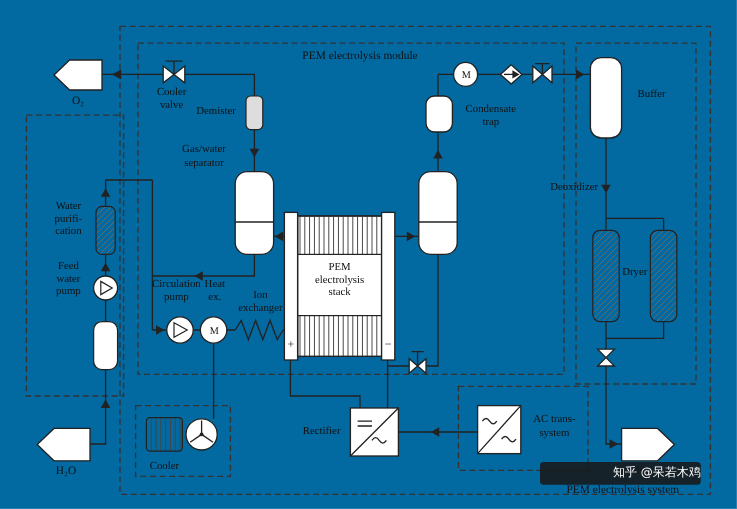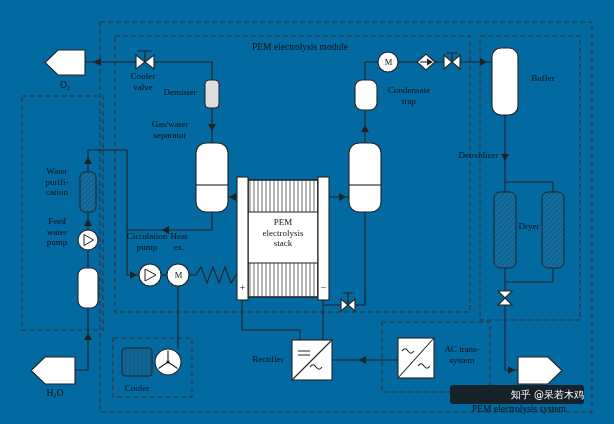--- a/index.html
+++ b/index.html
@@ -195,20 +195,22 @@
   <div class="lbl" style="left:36px;top:166px;width:42px">Water
 purifi-
 cation</div>
   <div class="lbl" style="left:36px;top:216px;width:42px">Feed
 water
 pump</div>
   <div class="lbl" style="left:121px;top:231px;width:52px">Circulation
 pump</div>
   <div class="lbl" style="left:164px;top:231px;width:30px">Heat
 ex.</div>
+  <div class="lbl" style="left:192px;top:240px;width:50px">Ion
+exchanger</div>
   <div class="lbl" style="left:253px;top:217px;width:60px">PEM
 electrolysis
 stack</div>
   <div class="lbl left" style="left:381px;top:85px;width:56px">Condensate
 trap</div>
   <div class="lbl left" style="left:522px;top:73px;width:42px">Buffer</div>
   <div class="lbl right" style="left:455px;top:150px;width:47px">Deoxidizer</div>
   <div class="lbl" style="left:515px;top:221px;width:28px">Dryer</div>
   <div class="lbl right" style="left:247px;top:354px;width:42px">Rectifier</div>
   <div class="lbl left" style="left:437px;top:344px;width:50px">AC trans-

